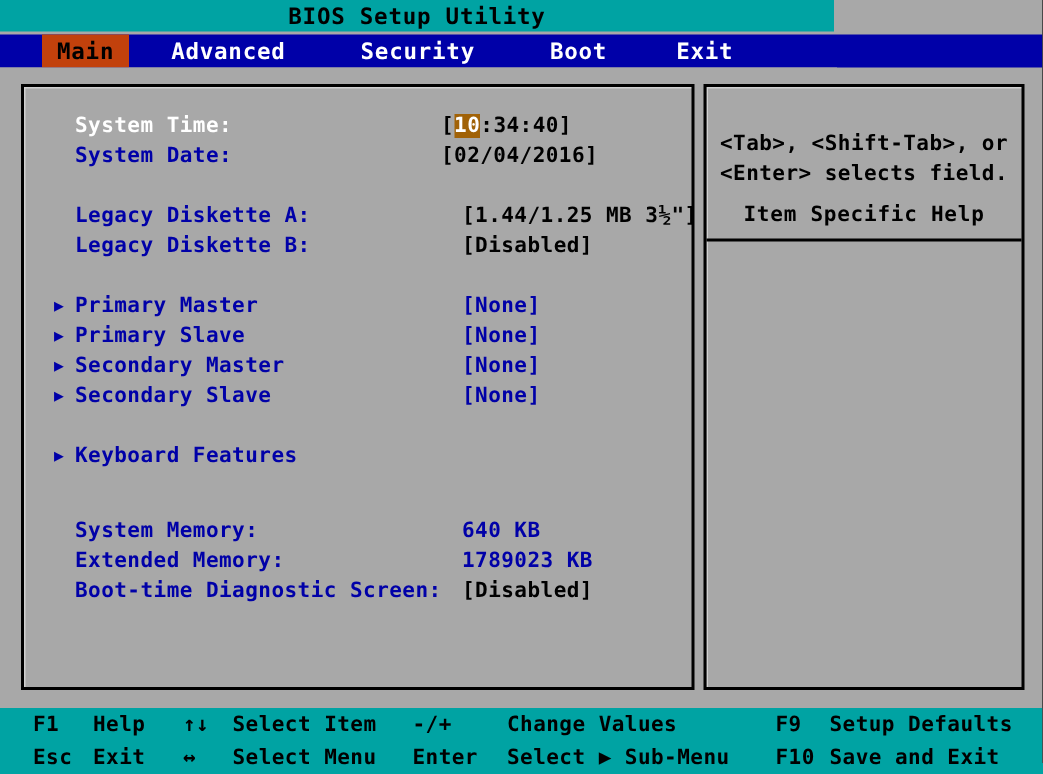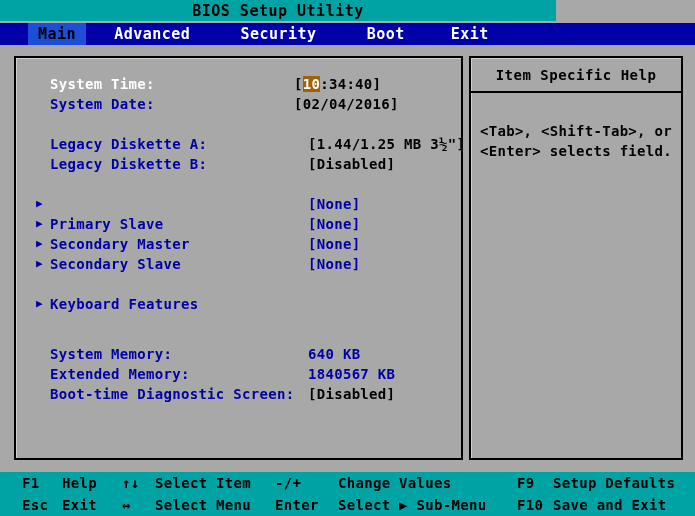--- a/index.html
+++ b/index.html
@@ -48,21 +48,21 @@
   .menu-tab {
     display: flex;
     align-items: center;
     justify-content: center;
     color: #ffffff;
     padding: 0 10px;
     white-space: nowrap;
     letter-spacing: 0.5px;
   }
   .menu-tab.active {
-    background: #1d4ed8;
+    background: #c2410c;
     color: #000000;
   }
   #menu-spacer-left { width: 28px; }
 
   
   #body-area {
     position: absolute;
     left: 0; top: 45px;
     width: 558px; height: 427px;
     background: #a8a8a8;
@@ -233,20 +233,21 @@
 
         <div class="row">
           <span class="label">Legacy Diskette B:</span>
           <span class="value widecol">[Disabled]</span>
         </div>
 
         <div class="spacer"></div>
 
         <div class="row sub">
           <span class="arrow">▶</span>
+          <span class="label">Primary Master</span>
           <span class="value bluev widecol">[None]</span>
         </div>
 
         <div class="row sub">
           <span class="arrow">▶</span>
           <span class="label">Primary Slave</span>
           <span class="value bluev widecol">[None]</span>
         </div>
 
         <div class="row sub">
@@ -271,38 +272,38 @@
         <div class="spacer"></div>
         <div class="spacer half"></div>
 
         <div class="row">
           <span class="label">System Memory:</span>
           <span class="value bluev widecol">640 KB</span>
         </div>
 
         <div class="row">
           <span class="label">Extended Memory:</span>
-          <span class="value bluev widecol">1840567 KB</span>
+          <span class="value bluev widecol">1789023 KB</span>
         </div>
 
         <div class="row">
           <span class="label">Boot-time Diagnostic Screen:</span>
           <span class="value widecol">[Disabled]</span>
         </div>
 
       </div>
     </div>
 
     <div id="help-panel">
-      <div id="help-header">
-        <span>Item Specific Help</span>
-      </div>
       <div id="help-body">
         <div class="help-line">&lt;Tab&gt;, &lt;Shift-Tab&gt;, or</div>
         <div class="help-line">&lt;Enter&gt; selects field.</div>
+      </div>
+      <div id="help-header">
+        <span>Item Specific Help</span>
       </div>
     </div>
 
   </div>
 
   <div id="footer">
     <div class="foot-row">
       <span class="foot-cell fk c1k">F1</span>
       <span class="foot-cell fl c1l">Help</span>
       <span class="foot-cell fk c2k">↑↓</span>

